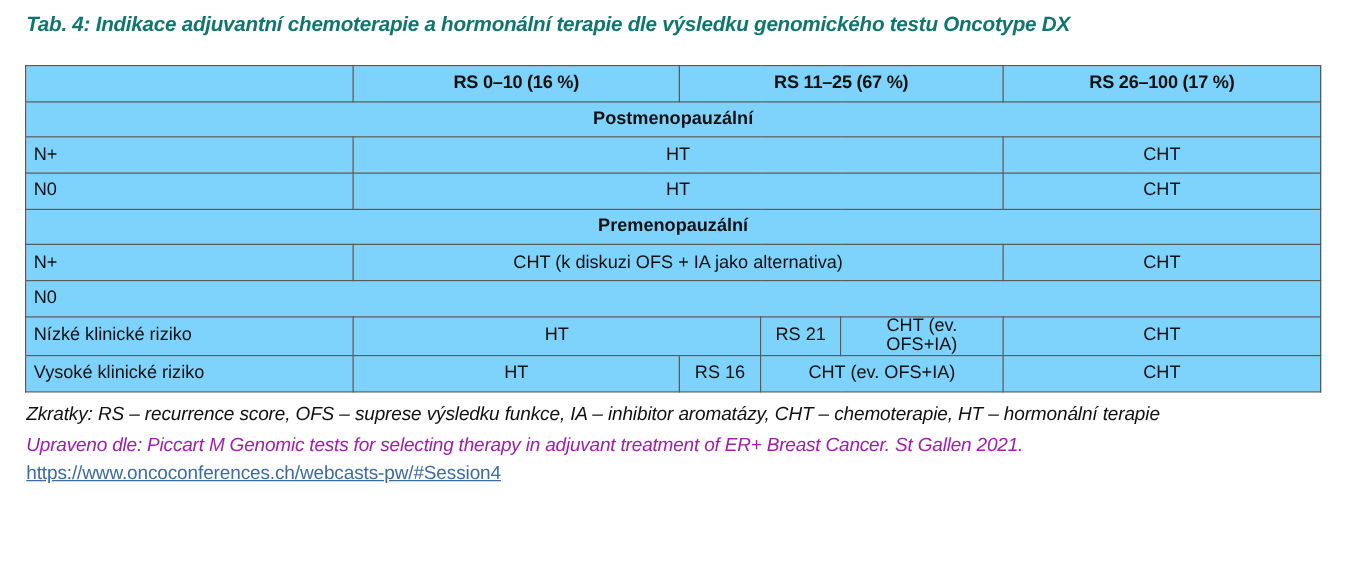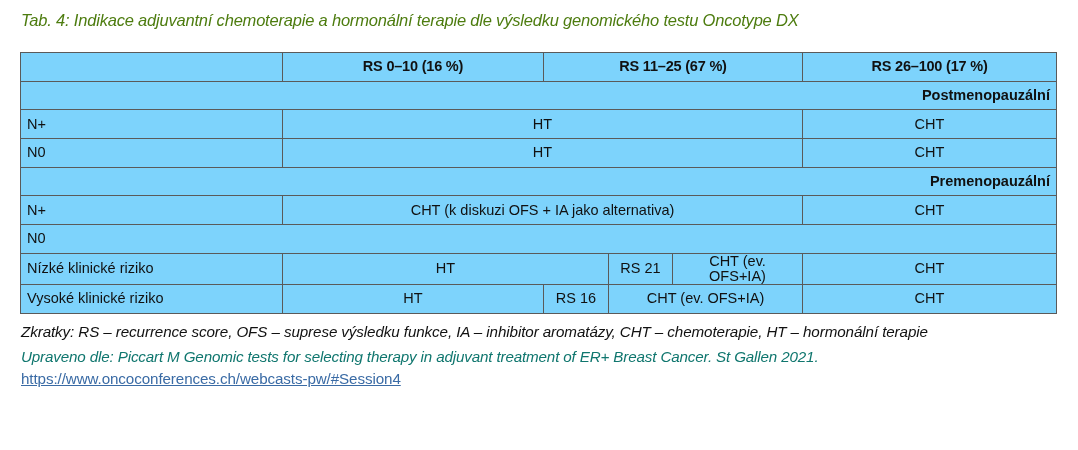--- a/index.html
+++ b/index.html
@@ -23,24 +23,24 @@
     padding: 0;
   }
 
   
   .tab-title {
     position: absolute;
     left: 21px;
     top: 11px;
     width: 1040px;
     font-size: 16.5px;
-    font-weight: normal;
+    font-weight: bold;
     font-style: italic;
     letter-spacing: -0.2px;
-    color: #4d7c0f;
+    color: #0f766e;
     white-space: nowrap;
   }
 
   
   .tbl-wrap {
     position: absolute;
     left: 20px;
     top: 52px;
     width: 1036px;
   }
@@ -65,21 +65,21 @@
     font-weight: bold;
     text-align: center;
     font-size: 14px;
     letter-spacing: -0.2px;
   }
   td.c-head-blank {
     background: #d9d9d9;
   }
   td.c-section {
     font-weight: bold;
-    text-align: right;
+    text-align: center;
   }
   td.c-label {
     text-align: left;
   }
   td.c-val {
     text-align: center;
   }
   td.c-rs {
     background: #d9d9d9;
     text-align: center;
@@ -100,21 +100,21 @@
     font-style: italic;
     font-size: 15.2px;
     line-height: 1.52;
     color: #111111;
     letter-spacing: -0.1px;
   }
   .note-src {
     font-style: italic;
     font-size: 15.2px;
     line-height: 1.52;
-    color: #0f766e;
+    color: #a21caf;
     letter-spacing: -0.15px;
     margin-top: 2px;
   }
   .note-url {
     font-size: 15.2px;
     line-height: 1.5;
     color: #3a6ba5;
     text-decoration: underline;
     display: inline-block;
     letter-spacing: -0.1px;

